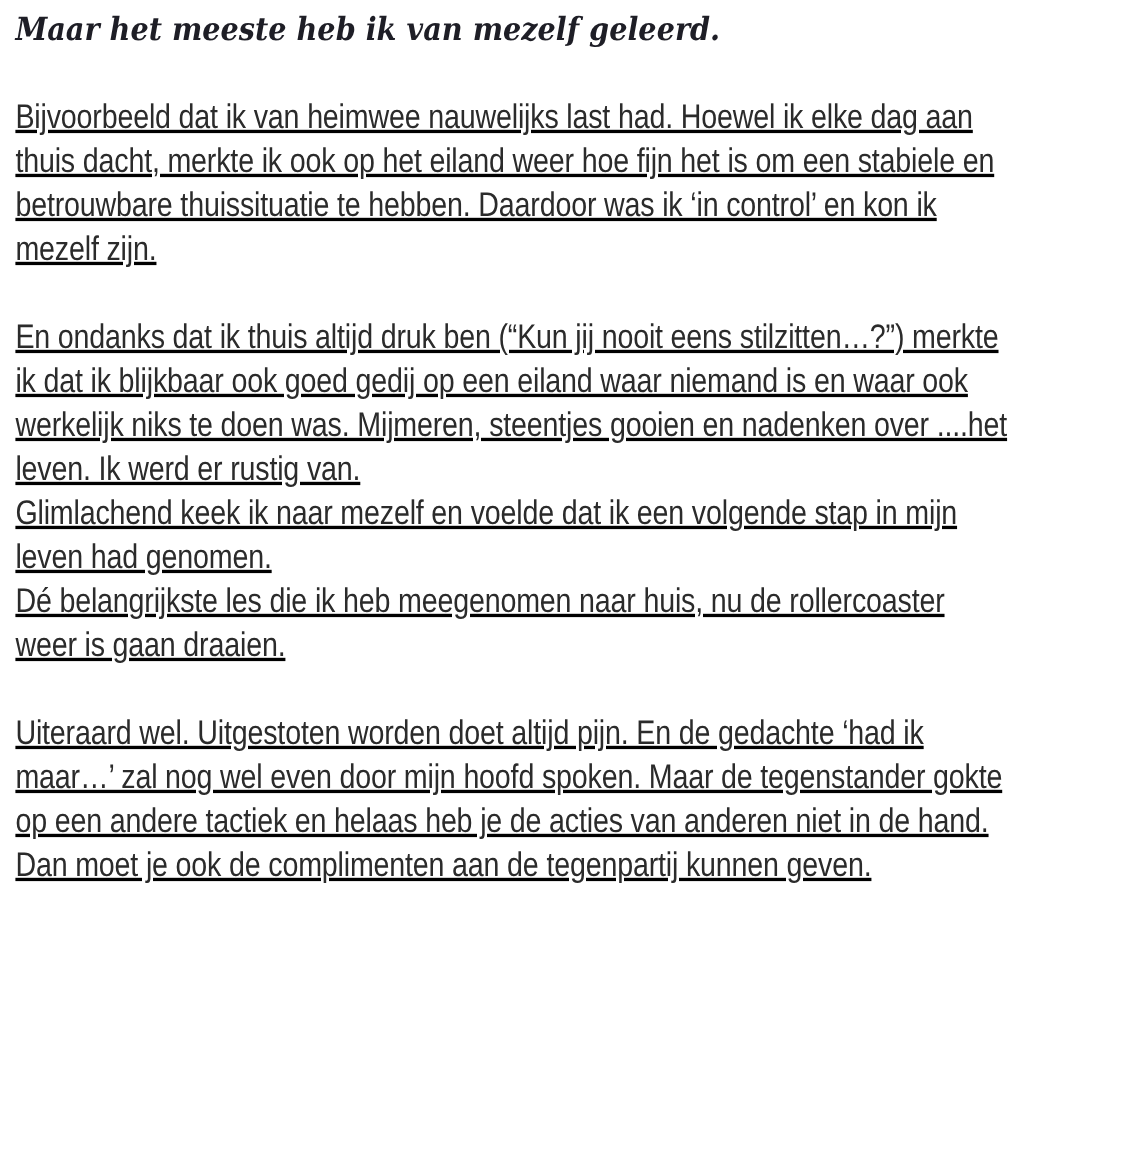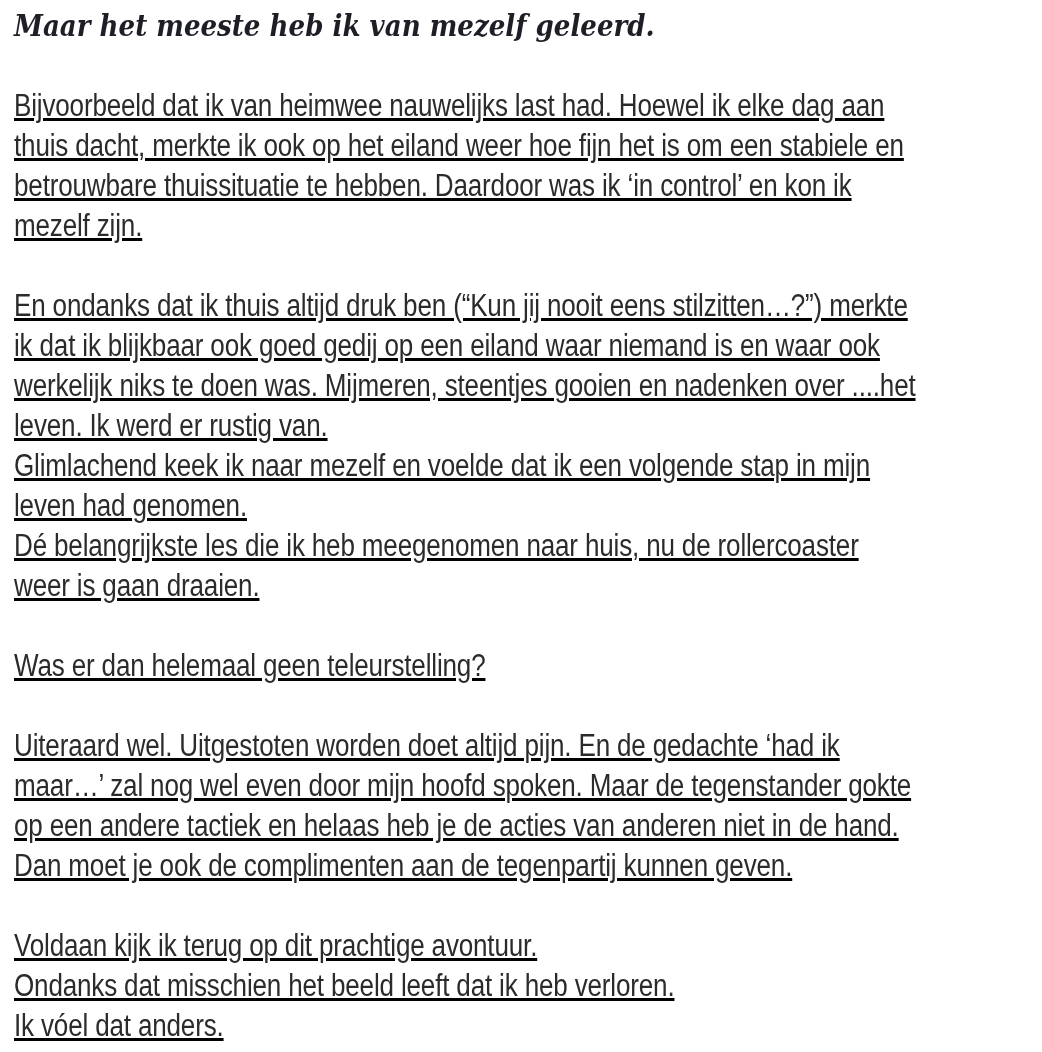--- a/index.html
+++ b/index.html
@@ -63,30 +63,22 @@
     <div class="line">En ondanks dat ik thuis altijd druk ben (“Kun jij nooit eens stilzitten…?”) merkte</div>
     <div class="line">ik dat ik blijkbaar ook goed gedij op een eiland waar niemand is en waar ook</div>
     <div class="line">werkelijk niks te doen was. Mijmeren, steentjes gooien en nadenken over ....het</div>
     <div class="line">leven. Ik werd er rustig van.</div>
     <div class="line">Glimlachend keek ik naar mezelf en voelde dat ik een volgende stap in mijn</div>
     <div class="line">leven had genomen.</div>
     <div class="line">Dé belangrijkste les die ik heb meegenomen naar huis, nu de rollercoaster</div>
     <div class="line">weer is gaan draaien.</div>
   </div>
 
-  <div class="para">
-    <div class="line">Was er dan helemaal geen teleurstelling?</div>
-  </div>
 
   <div class="para">
     <div class="line">Uiteraard wel. Uitgestoten worden doet altijd pijn. En de gedachte ‘had ik</div>
     <div class="line">maar…’ zal nog wel even door mijn hoofd spoken. Maar de tegenstander gokte</div>
     <div class="line">op een andere tactiek en helaas heb je de acties van anderen niet in de hand.</div>
     <div class="line">Dan moet je ook de complimenten aan de tegenpartij kunnen geven.</div>
   </div>
 
-  <div class="para">
-    <div class="line">Voldaan kijk ik terug op dit prachtige avontuur.</div>
-    <div class="line">Ondanks dat misschien het beeld leeft dat ik heb verloren.</div>
-    <div class="line">Ik vóel dat anders.</div>
-  </div>
 
 </div>
 
 </body></html>

